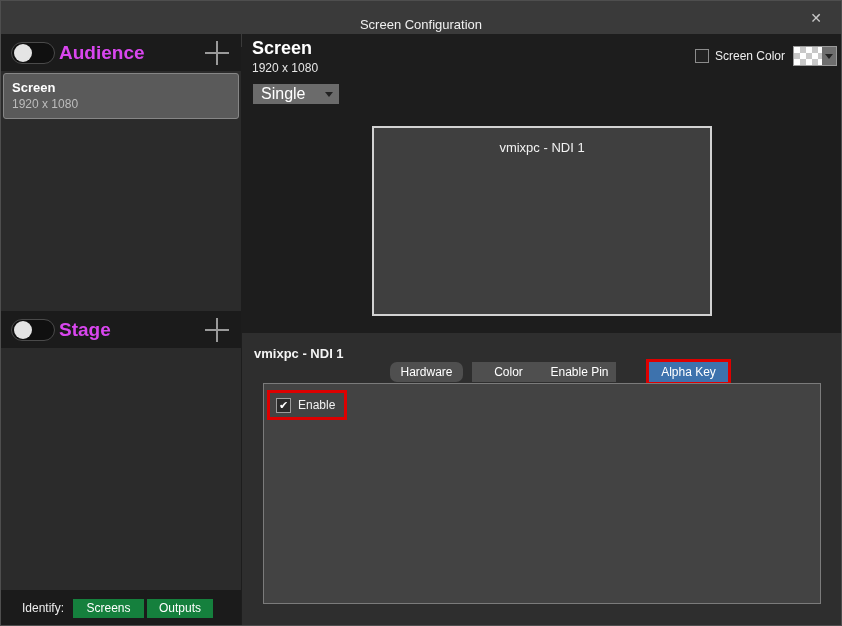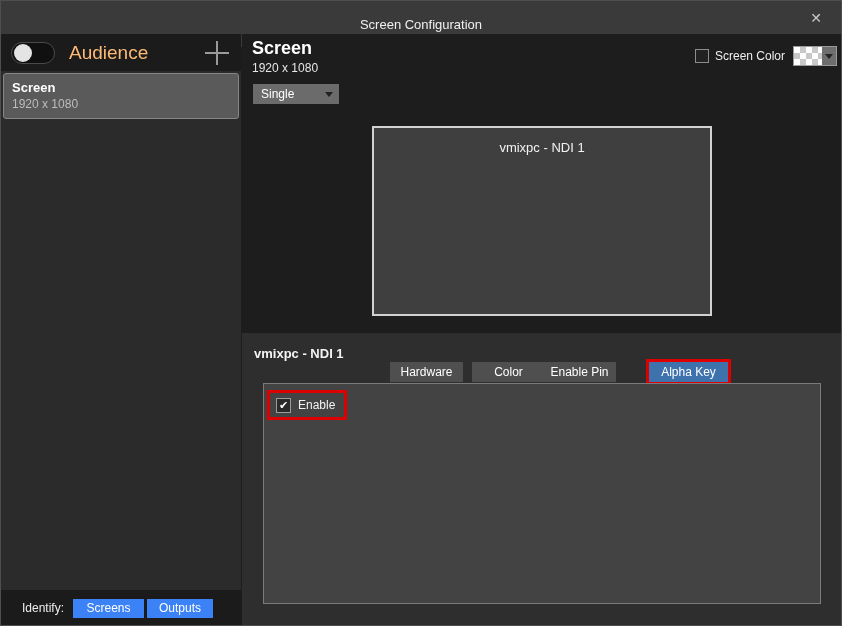--- a/index.html
+++ b/index.html
@@ -15,41 +15,41 @@
   .titlebar .title { font-size:13px; color:#f0f0f0; }
   .close-btn { position:absolute; right:6px; top:0; width:38px; height:33px;
                display:flex; align-items:center; justify-content:center;
                color:#c9c9c9; font-size:14px; cursor:default; }
 
   
   .sidebar { position:absolute; left:0; top:33px; width:240px; height:592px;
              display:flex; flex-direction:column; background:#2b2b2b; }
   .side-header { height:37px; background:#1b1b1b; display:flex; align-items:center;
                  padding:0 12px 0 10px; flex:0 0 auto; }
-  .side-header .hdr-label { font-size:19px; font-weight:normal; color:#fdba74; margin-left:14px; }
+  .side-header .hdr-label { font-size:19px; font-weight:bold; color:#d946ef; margin-left:4px; }
   .toggle { position:relative; width:44px; height:22px; border-radius:11px;
             background:#101010; border:1px solid #4a4a4a; flex:0 0 auto; }
   .toggle .knob { position:absolute; left:2px; top:1px; width:18px; height:18px;
                   border-radius:50%; background:#e4e4e4; }
   .plus-icon { position:relative; width:24px; height:24px; margin-left:auto; }
   .plus-icon::before { content:""; position:absolute; left:0; top:11px; width:24px; height:2px; background:#9a9a9a; }
   .plus-icon::after  { content:""; position:absolute; left:11px; top:0; width:2px; height:24px; background:#9a9a9a; }
 
   .side-list { background:#2b2b2b; padding:2px 2px; }
   .side-list.audience { height:240px; }
   .side-list.stage { flex:1; }
   .screen-item { background:#5a5a5a; border:1px solid #868686; border-radius:3px;
                  padding:6px 8px 7px 8px; }
   .screen-item .item-name { font-size:13px; font-weight:bold; color:#ffffff; }
   .screen-item .item-res { font-size:12px; color:#bdbdbd; margin-top:2px; }
 
   .identify-bar { height:36px; background:#1b1b1b; display:flex; align-items:center;
                   padding-left:21px; flex:0 0 auto; }
   .identify-bar .id-label { font-size:12px; color:#eeeeee; }
-  .id-btn { height:19px; background:#3b82f6; color:#ffffff; font-size:12px;
+  .id-btn { height:19px; background:#15803d; color:#ffffff; font-size:12px;
             border:none; display:flex; align-items:center; justify-content:center;
             font-family:inherit; }
   .id-btn.screens { width:71px; margin-left:9px; }
   .id-btn.outputs { width:66px; margin-left:3px; }
 
   
   .screen-panel { position:absolute; left:241px; top:33px; width:600px; height:299px;
                   background:#1d1d1d; }
   .sp-title { position:absolute; left:10px; top:4px; font-size:18px; font-weight:bold; color:#ffffff; }
   .sp-res   { position:absolute; left:10px; top:27px; font-size:12px; color:#e6e6e6; }
@@ -62,34 +62,34 @@
   .swatch { flex:1;
             background-color:#ffffff;
             background-image:conic-gradient(#c8c8c8 25%, #ffffff 0 50%, #c8c8c8 0 75%, #ffffff 0);
             background-size:12px 12px; }
   .swatch-arrow { width:14px; background:#6e6e6e; display:flex; align-items:center; justify-content:center; }
   .tri-down { width:0; height:0; border-left:4px solid transparent; border-right:4px solid transparent;
               border-top:5px solid #222222; }
 
   .layout-select { position:absolute; left:11px; top:50px; width:86px; height:20px;
                    background:#6b6b6b; display:flex; align-items:center; padding:0 6px 0 8px; }
-  .layout-select .sel-value { font-size:12px; color:#ffffff; flex:1; }
+  .layout-select .sel-value { font-size:16px; color:#ffffff; flex:1; }
 
   .preview-box { position:absolute; left:130px; top:92px; width:340px; height:190px;
                  background:#3f3f3f; border:2px solid #d2d2d2; }
   .preview-box .pv-label { margin-top:12px; text-align:center; font-size:13px; color:#f2f2f2; }
 
   
   .input-panel { position:absolute; left:241px; top:332px; width:600px; height:293px;
                  background:#2e2e2e; }
   .ip-title { position:absolute; left:12px; top:13px; font-size:13px; font-weight:bold; color:#f4f4f4; }
 
   .tab { position:absolute; top:29px; height:20px; line-height:20px; text-align:center;
          font-size:12px; color:#ffffff; background:#4f4f4f; cursor:default; }
-  .tab.hardware  { left:148px; width:73px; }
+  .tab.hardware  { left:148px; width:73px;border-radius:7px; }
   .tab.color     { left:230px; width:73px; }
   .tab.cornerpin { left:301px; width:73px; }
   .alpha-annot { position:absolute; left:404px; top:26px; border:3px solid #dd0000; }
   .tab.alphakey { position:static; width:79px; background:#3d72ad; }
 
   .tab-content { position:absolute; left:21px; top:50px; width:558px; height:221px;
                  background:#434343; border:1px solid #7b7b7b; }
   .enable-annot { position:absolute; left:3px; top:6px; border:3px solid #dd0000; }
   .enable-row { display:flex; align-items:center; height:24px; padding:0 9px 0 6px; }
   .cb-checked { width:15px; height:15px; background:#2a2a2a; border:1px solid #9c9c9c;
@@ -117,20 +117,27 @@
       <span class="plus-icon"></span>
     </div>
 
     <div class="side-list audience">
       <div class="screen-item">
         <div class="item-name">Screen</div>
         <div class="item-res">1920 x 1080</div>
       </div>
     </div>
 
+    <div class="side-header">
+      <span class="toggle">
+        <span class="knob"></span>
+      </span>
+      <span class="hdr-label">Stage</span>
+      <span class="plus-icon"></span>
+    </div>
 
     <div class="side-list stage"></div>
 
     <div class="identify-bar">
       <span class="id-label">Identify:</span>
       <button class="id-btn screens">Screens</button>
       <button class="id-btn outputs">Outputs</button>
     </div>
 
   </div>

